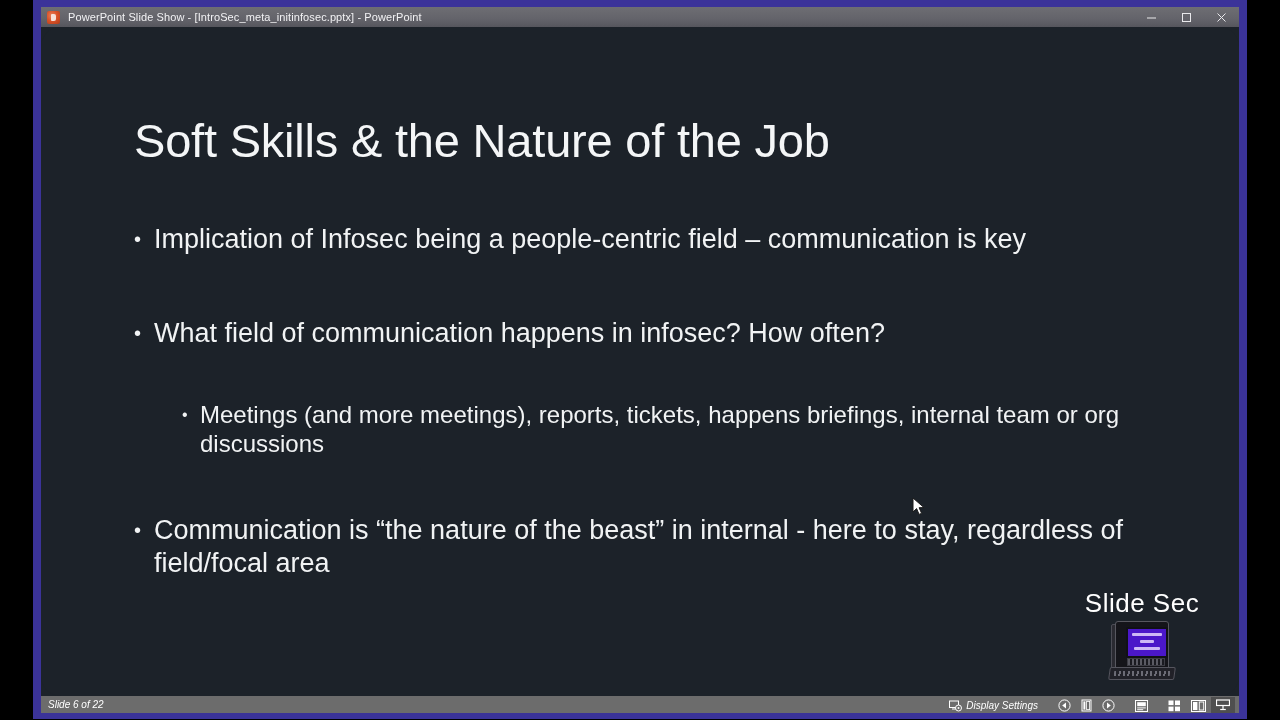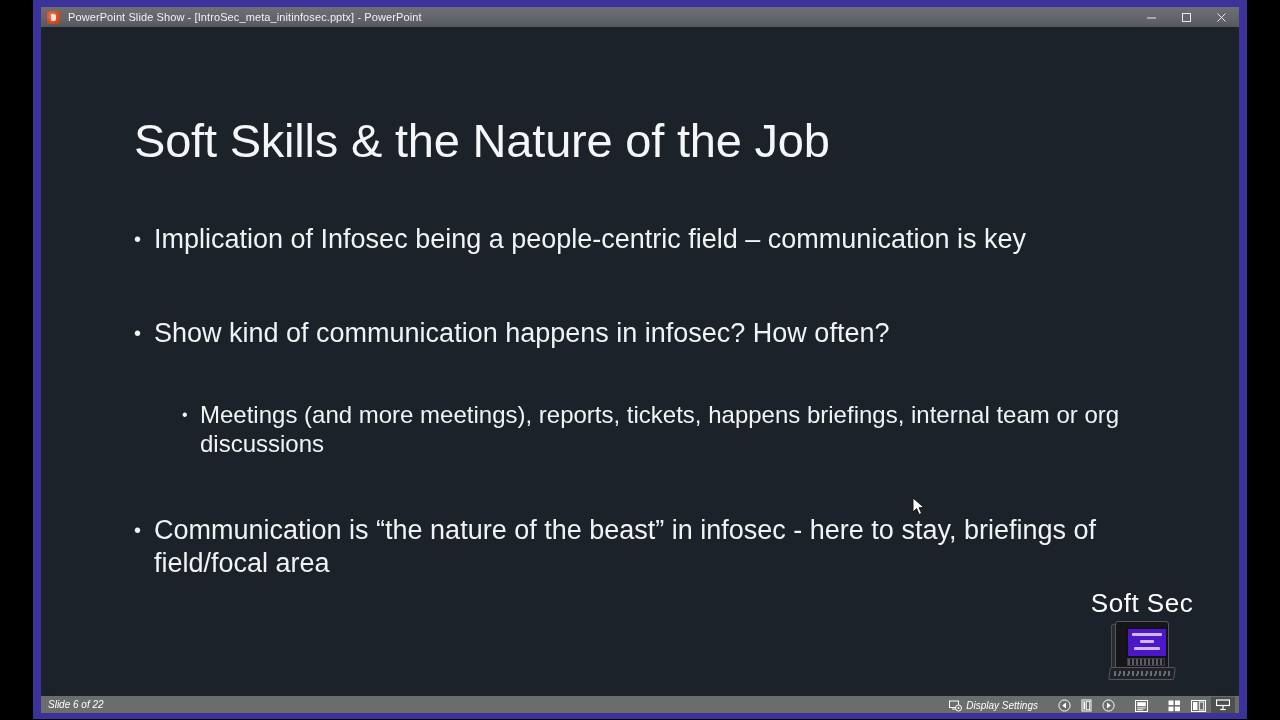--- a/index.html
+++ b/index.html
@@ -319,41 +319,41 @@
 
         <div class="bullet-row lvl1">
           <div class="marker">•</div>
           <div class="btxt">Implication of Infosec being a people-centric field – communication is key</div>
         </div>
 
         <div class="gap-a"></div>
 
         <div class="bullet-row lvl1">
           <div class="marker">•</div>
-          <div class="btxt">Show kind of communication happens in infosec? How often?</div>
+          <div class="btxt">What field of communication happens in infosec? How often?</div>
         </div>
 
         <div class="gap-b"></div>
 
         <div class="bullet-row lvl2">
           <div class="marker">•</div>
           <div class="btxt">Meetings (and more meetings), reports, tickets, happens briefings, internal team or org discussions</div>
         </div>
 
         <div class="gap-c"></div>
 
         <div class="bullet-row lvl1">
           <div class="marker">•</div>
-          <div class="btxt">Communication is “the nature of the beast” in infosec - here to stay, briefings of field/focal area</div>
+          <div class="btxt">Communication is “the nature of the beast” in internal - here to stay, regardless of field/focal area</div>
         </div>
 
       </div>
 
       <div id="brand">
-        <div id="brand-top">Soft Sec</div>
+        <div id="brand-top">Slide Sec</div>
         <div id="brand-logo">
           <div class="crt-side"></div>
           <div class="crt-body"></div>
           <div class="crt-screen">
             <div class="crt-line crt-l1"></div>
             <div class="crt-line crt-l2"></div>
             <div class="crt-line crt-l3"></div>
           </div>
           <div class="crt-vent"></div>
           <div class="crt-kbd"></div>

